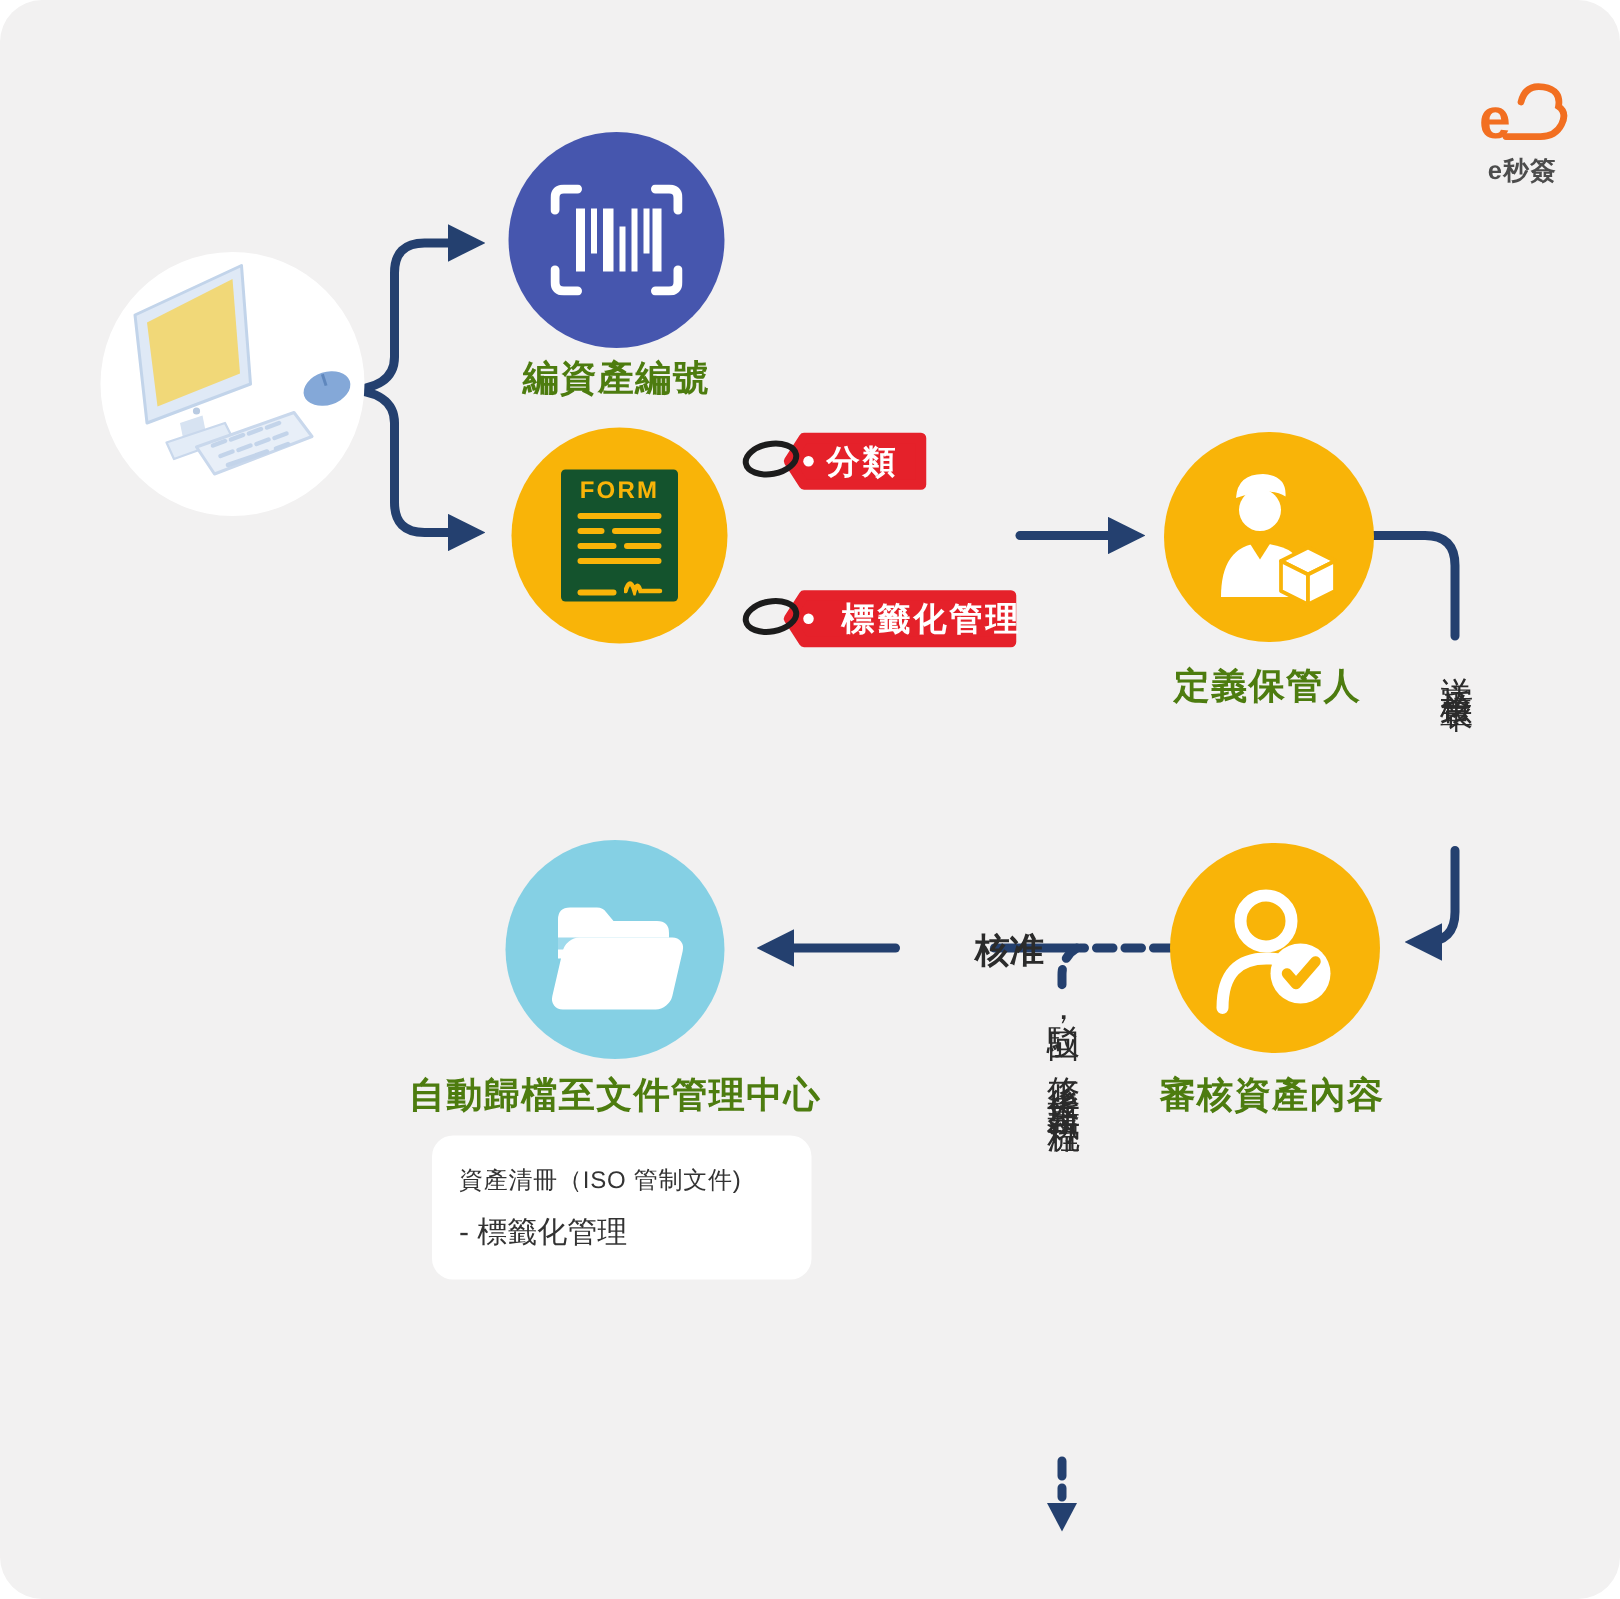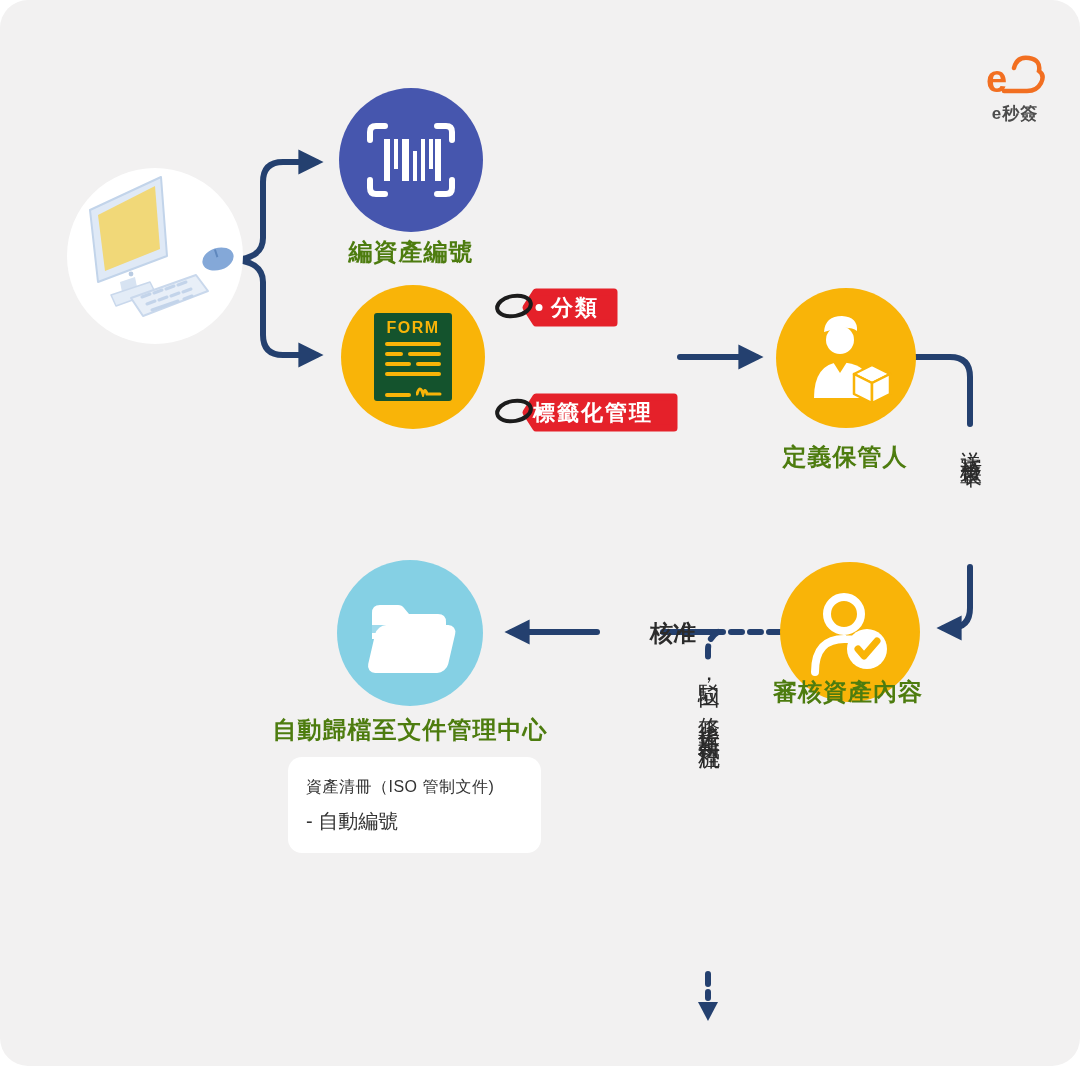--- a/index.html
+++ b/index.html
@@ -175,21 +175,21 @@
 
 
   <div class="tagrow" style="left:492px;top:393px;width:225px;height:39px;">
     <svg class="tag-svg" width="225" height="39" viewBox="0 0 225 39">
       <polygon points="44,4 182,4 182,35 44,35 34,19.5" fill="#e5212a" stroke="#e5212a" stroke-width="7" stroke-linejoin="round"></polygon>
       <circle cx="47" cy="19.5" r="3.5" fill="#ffffff"></circle>
       <g>
         <ellipse cx="22" cy="18" rx="17" ry="10" fill="none" stroke="#1c1c1c" stroke-width="4" transform="rotate(-10 22 18)"></ellipse>
       </g>
     </svg>
-    <div class="tag-text" style="left:28px;width:146px;">標籤化管理</div>
+    <div class="tag-text" style="left:56px;width:146px;">標籤化管理</div>
   </div>
 
   <div class="node-circle c-yellow" style="left:776px;top:288px;width:140px;height:140px;">
     <svg width="100" height="96" viewBox="0 0 100 96">
       <circle cx="44" cy="30" r="14" fill="#ffffff"></circle>
       <path d="M28,22 Q29,6 46,6 Q62,7 61,21 Q52,14 28,22 Z" fill="#ffffff"></path>
       <path d="M18,88 Q18,54 44,52 Q70,54 70,68 L70,88 Z" fill="#ffffff"></path>
       <polygon points="37,52 51,52 44,63" fill="#f9b408"></polygon>
       <g stroke="#f9b408" stroke-width="2.5" stroke-linejoin="round">
         <polygon points="58,64 76,55 94,64 76,73" fill="#ffffff"></polygon>
@@ -203,35 +203,35 @@
   <div class="edge-label-v" style="left:971px;top:434px;">送審核表單</div>
 
   <div class="node-circle c-yellow" style="left:780px;top:562px;width:140px;height:140px;">
     <svg width="100" height="100" viewBox="0 0 100 100">
       <circle cx="44" cy="32" r="17" fill="none" stroke="#ffffff" stroke-width="8"></circle>
       <path d="M15,90 Q15,56 46,57 Q56,57 62,63" fill="none" stroke="#ffffff" stroke-width="8" stroke-linecap="round"></path>
       <circle cx="67" cy="67" r="20" fill="#ffffff"></circle>
       <polyline points="58,67 64,74 77,59" fill="none" stroke="#f9b408" stroke-width="7" stroke-linecap="round" stroke-linejoin="round"></polyline>
     </svg>
   </div>
-  <div class="node-label" style="left:848px;top:676px;">審核資產內容</div>
+  <div class="node-label" style="left:848px;top:714px;">審核資產內容</div>
 
   <div class="edge-label-h" style="left:629px;top:618px;margin-left:44px;">核准</div>
 
   <div class="edge-label-v" style="left:709px;top:666px;">駁回，修正後重新執行流程</div>
 
   <div class="node-circle c-cyan" style="left:337px;top:560px;width:146px;height:146px;">
     <svg width="104" height="92" viewBox="0 0 104 92">
       <path d="M14,26 Q14,18 22,18 H40 Q44,18 46,21 L51,27 H80 Q88,27 88,35 V52 H14 Z" fill="#ffffff"></path>
       <path d="M88,38 H14 V46 H88 Z" fill="#9fdaec"></path>
       <g transform="skewX(-13) translate(18,0)">
         <rect x="10" y="38" width="80" height="48" rx="9" fill="#ffffff"></rect>
       </g>
     </svg>
   </div>
   <div class="node-label" style="left:410px;top:714px;">自動歸檔至文件管理中心</div>
 
   <div class="info-box">
     <div class="info-title">資產清冊（ISO 管制文件)</div>
-    <div class="info-item">- 自動編號</div>
+    <div class="info-item">- 標籤化管理</div>
   </div>
 
 </div>
 
 </body></html>

